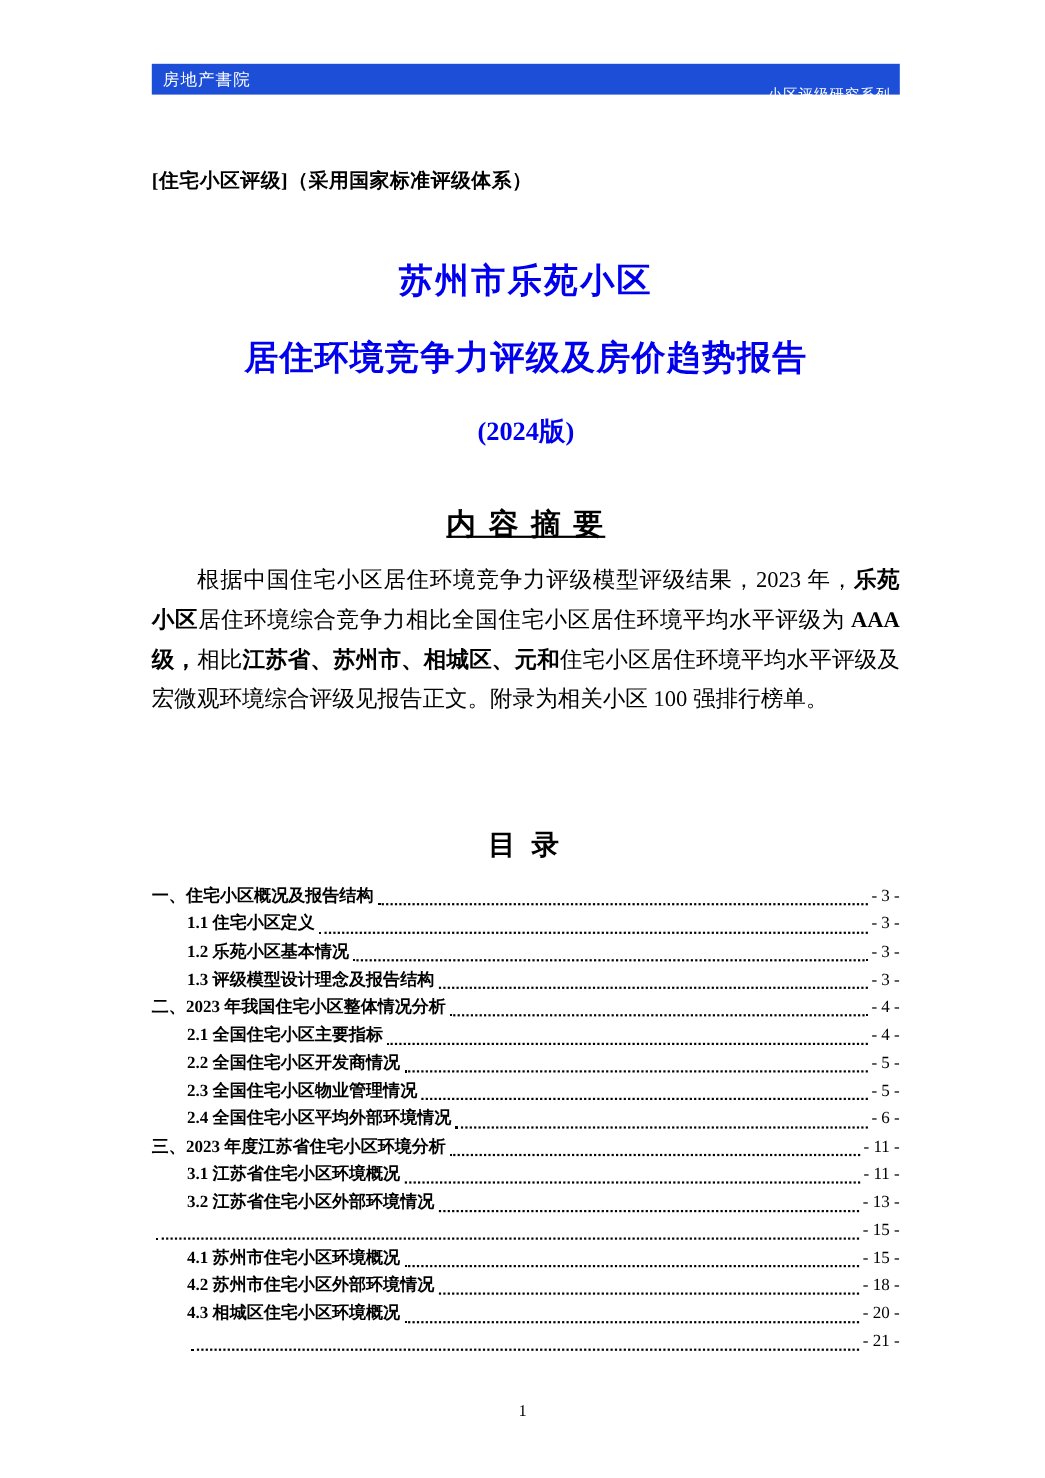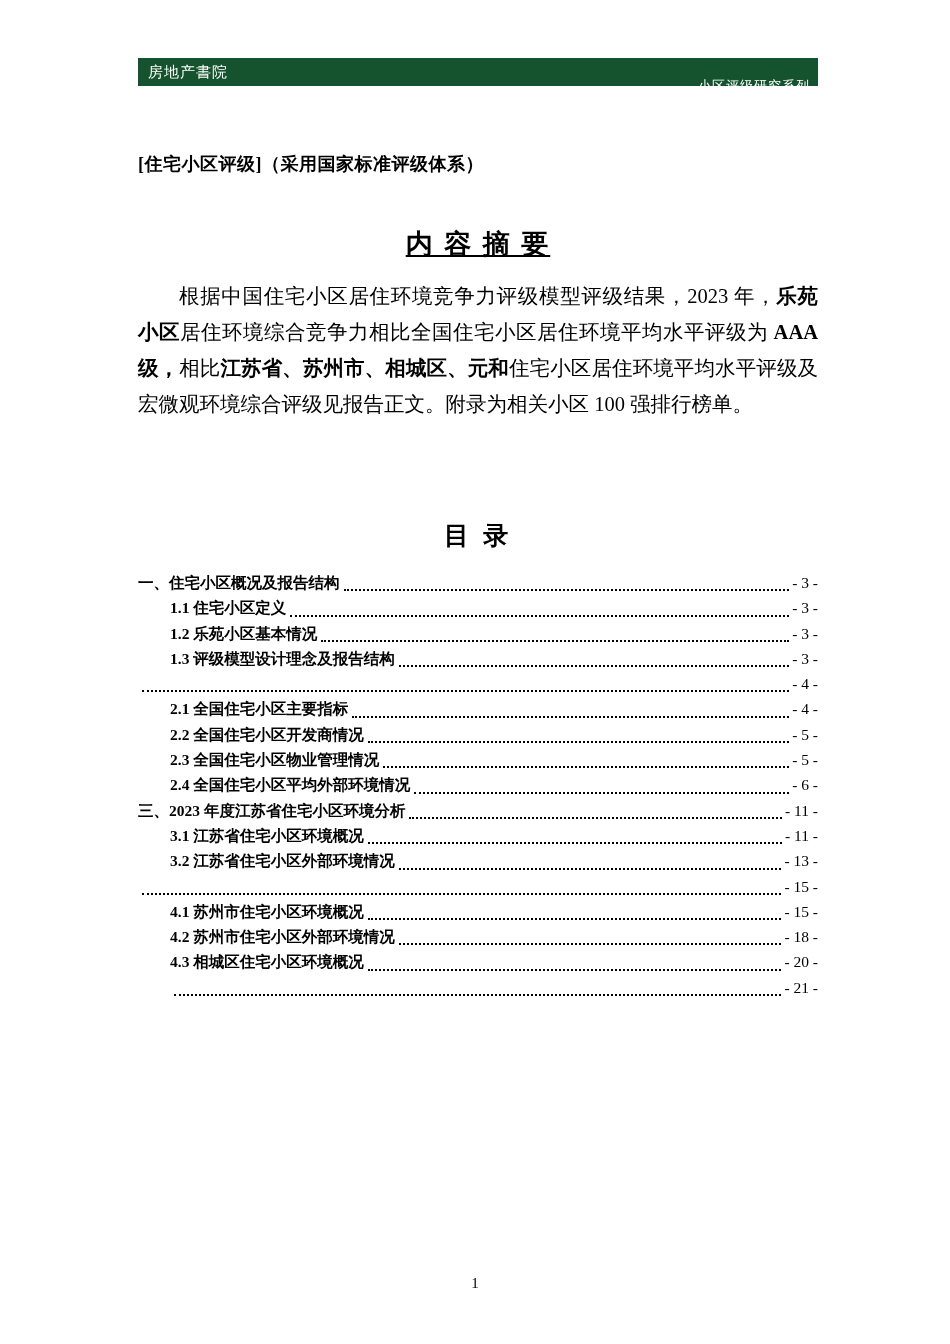--- a/index.html
+++ b/index.html
@@ -12,21 +12,21 @@
     position: relative;
     overflow: hidden;
   }
   .page {
     width: 950px;
     height: 1344px;
     padding: 58px 132px 0 138px;
   }
   
   .header-bar {
-    background: #14532d;
+    background: #1d4ed8;
     color: #ffffff;
     height: 28px;
     display: flex;
     justify-content: space-between;
     align-items: center;
     padding: 0 8px 0 10px;
     font-family: "Liberation Sans", "DejaVu Sans", sans-serif;
   }
   .header-left  { font-size: 15px; letter-spacing: 1px; }
   .header-right { font-size: 13px; letter-spacing: 1px; margin-top: 28px; }
@@ -122,20 +122,25 @@
 
 <div class="page">
 
   <div class="header-bar">
     <span class="header-left">房地产書院</span>
     <span class="header-right">小区评级研究系列</span>
   </div>
 
   <div class="bracket-label">[住宅小区评级]（采用国家标准评级体系）</div>
 
+  <div class="title-block">
+    <div class="title-line1 title-blue" style="color: rgb(0, 0, 238);">苏州市乐苑小区</div>
+    <div class="title-line2 title-blue" style="color: rgb(0, 0, 238);">居住环境竞争力评级及房价趋势报告</div>
+    <div class="title-line3 title-blue" style="color: rgb(0, 0, 238);">(2024版)</div>
+  </div>
 
   <div class="summary-heading">内 容 摘 要</div>
 
   <p class="summary-paragraph"><span>根据中国住宅小区居住环境竞争力评级模型评级结果，2023 年，</span><span class="bold">乐苑小区</span><span>居住环境综合竞争力相比全国住宅小区居住环境平均水平评级为 </span><span class="bold">AAA 级，</span><span>相比</span><span class="bold">江苏省、苏州市、相城区、元和</span><span>住宅小区居住环境平均水平评级及宏微观环境综合评级见报告正文。附录为相关小区 100 强排行榜单。</span></p>
 
   <div class="toc-heading">目 录</div>
 
   <div class="toc-list">
       <div class="toc-row level-1">
         <span class="toc-title">一、住宅小区概况及报告结构</span>
@@ -151,20 +156,21 @@
         <span class="toc-title">1.2 乐苑小区基本情况</span>
         <span class="toc-dots"></span>
         <span class="toc-page">- 3 -</span>
       </div>
       <div class="toc-row level-2">
         <span class="toc-title">1.3 评级模型设计理念及报告结构</span>
         <span class="toc-dots"></span>
         <span class="toc-page">- 3 -</span>
       </div>
       <div class="toc-row level-1">
+        <span class="toc-title">二、2023 年我国住宅小区整体情况分析</span>
         <span class="toc-dots"></span>
         <span class="toc-page">- 4 -</span>
       </div>
       <div class="toc-row level-2">
         <span class="toc-title">2.1 全国住宅小区主要指标</span>
         <span class="toc-dots"></span>
         <span class="toc-page">- 4 -</span>
       </div>
       <div class="toc-row level-2">
         <span class="toc-title">2.2 全国住宅小区开发商情况</span>

